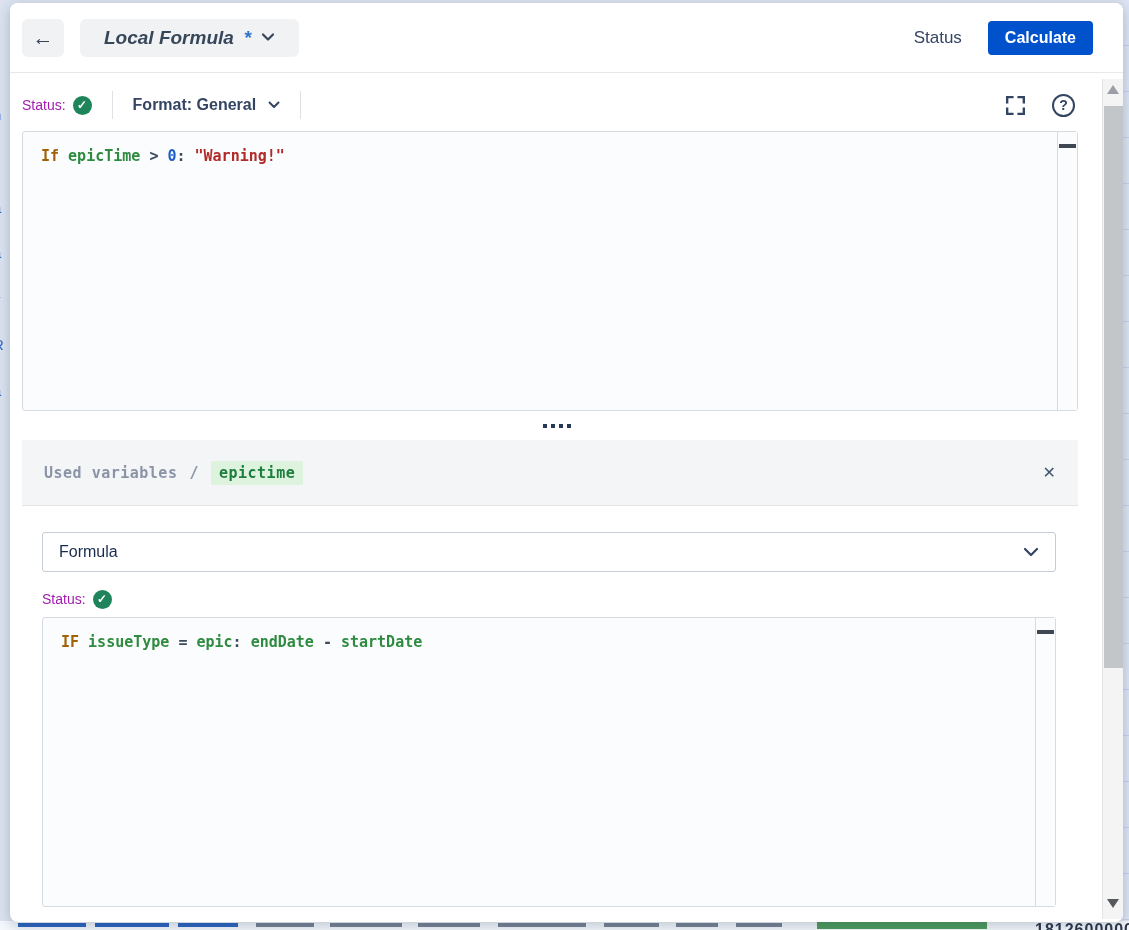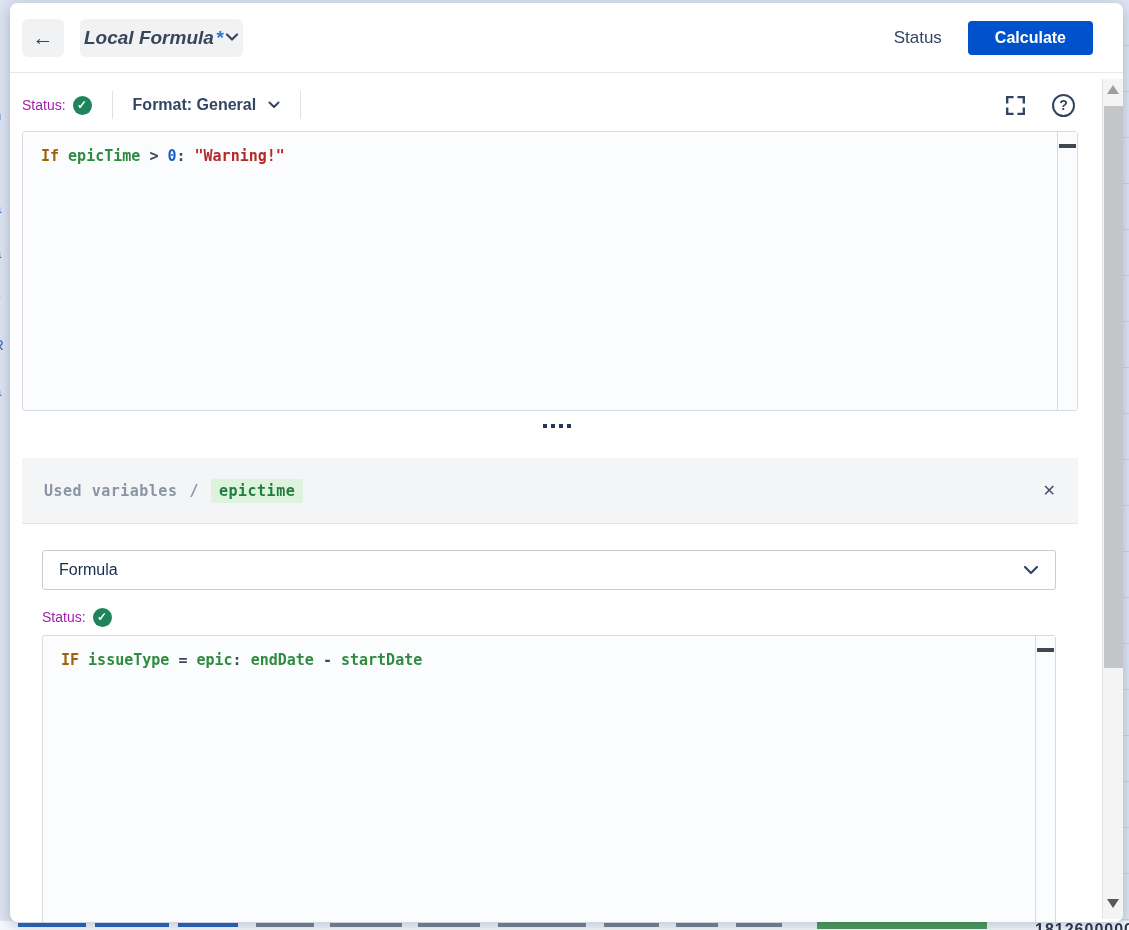--- a/index.html
+++ b/index.html
@@ -40,28 +40,28 @@
     position:absolute; left:0; top:0; width:100%; height:70px;
     display:flex; align-items:center; padding:0 30px 0 12px;
     border-bottom:1px solid #e6e8ec; background:#fff;
   }
   .icon-btn {
     display:flex; align-items:center; justify-content:center;
     background:#f1f2f4; border:none; border-radius:6px; cursor:pointer;
   }
   .back-btn { width:42px; height:38px; font-size:21px; color:#37475a; }
   .title-pill {
-    margin-left:16px; height:38px; padding:0 4px; gap:2px;
+    margin-left:16px; height:38px; padding:0 24px; gap:10px;
     display:flex; align-items:center; background:#f1f2f4; border-radius:6px; cursor:pointer;text-align:right;
   }
   .title-text { font-style:italic; font-weight:600; font-size:19px; color:#37475a; }
   .title-star { font-style:italic; font-weight:600; font-size:19px; color:#2e77d0; }
   .revert { margin-left:auto; font-size:17px; color:#344563; background:none; border:none; cursor:pointer; }
   .calc-btn {
-    margin-left:26px; height:34px; padding:0 27px;
+    margin-left:26px; height:34px; padding:0 17px;
     background:#0052cc; color:#fff; font-weight:bold; font-size:16px;
     border:none; border-radius:4px; cursor:pointer;text-align:center;
   }
   
   .toolbar {
     position:absolute; left:12px; top:84px; width:1053px; height:36px;
     display:flex; align-items:center;
   }
   .status-label { font-size:14px; color:#a21caf; margin-right:7px; }
   .check-badge {
@@ -97,21 +97,21 @@
   .tok-number   { color:#1a5cc8; }
   .tok-string   { color:#b22a2a; }
   .tok-operator, .tok-plain { color:#3d4a5c; }
   
   .resize-handle {
     position:absolute; left:0; top:408px; width:1093px; height:30px;
     display:flex; align-items:center; justify-content:center; gap:4px; cursor:row-resize;
   }
   .resize-handle i { width:4px; height:4px; background:#253858; display:block; }
   
-  .uv-section { position:absolute; left:12px; top:455px; width:1056px; height:467px; }
+  .uv-section { position:absolute; left:12px; top:437px; width:1056px; height:467px; }
   .uv-head {
     height:66px; background:#f4f5f7; border-bottom:1px solid #e3e5e9;
     display:flex; align-items:center; padding:0 22px;
     font-family:"DejaVu Sans Mono", monospace; font-weight:bold; font-size:15px;
     letter-spacing:.5px; color:#8a94a6;
   }
   .uv-sep { margin:0 12px; color:#8a94a6; }
   .uv-name { color:#1e7e3e; background:#def3de; padding:3px 8px; border-radius:2px; }
   .uv-close { margin-left:auto; background:none; border:none; font-size:16px; color:#44546f; cursor:pointer; }
   .uv-body { padding:26px 20px 0 20px; }

